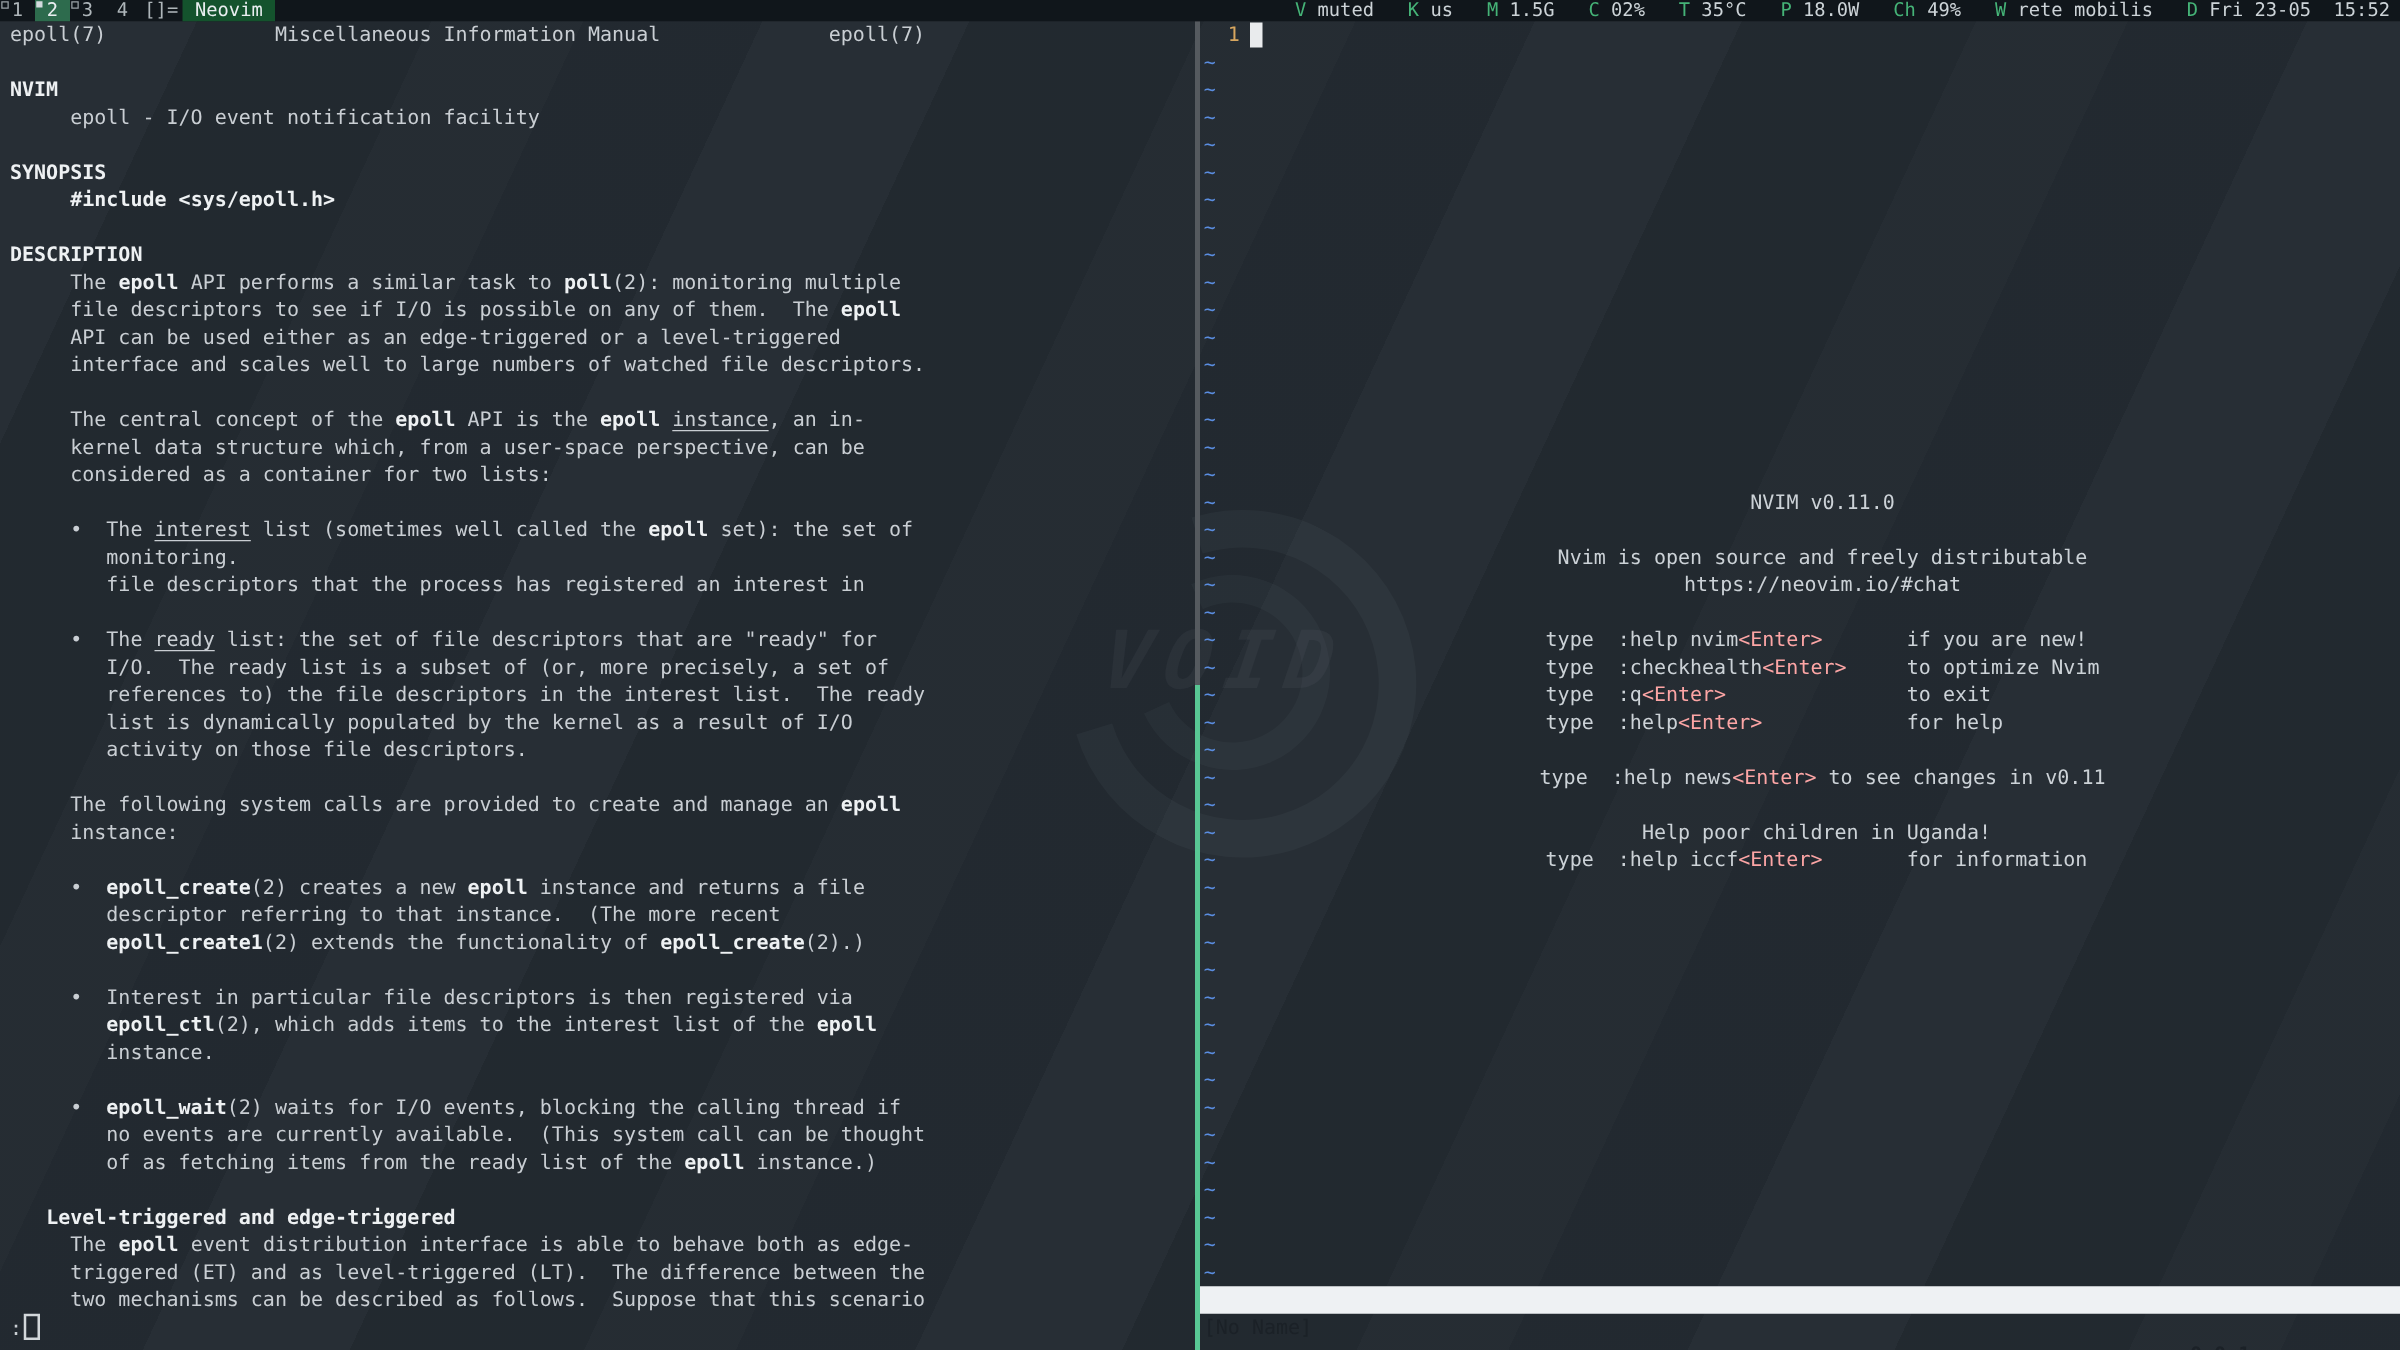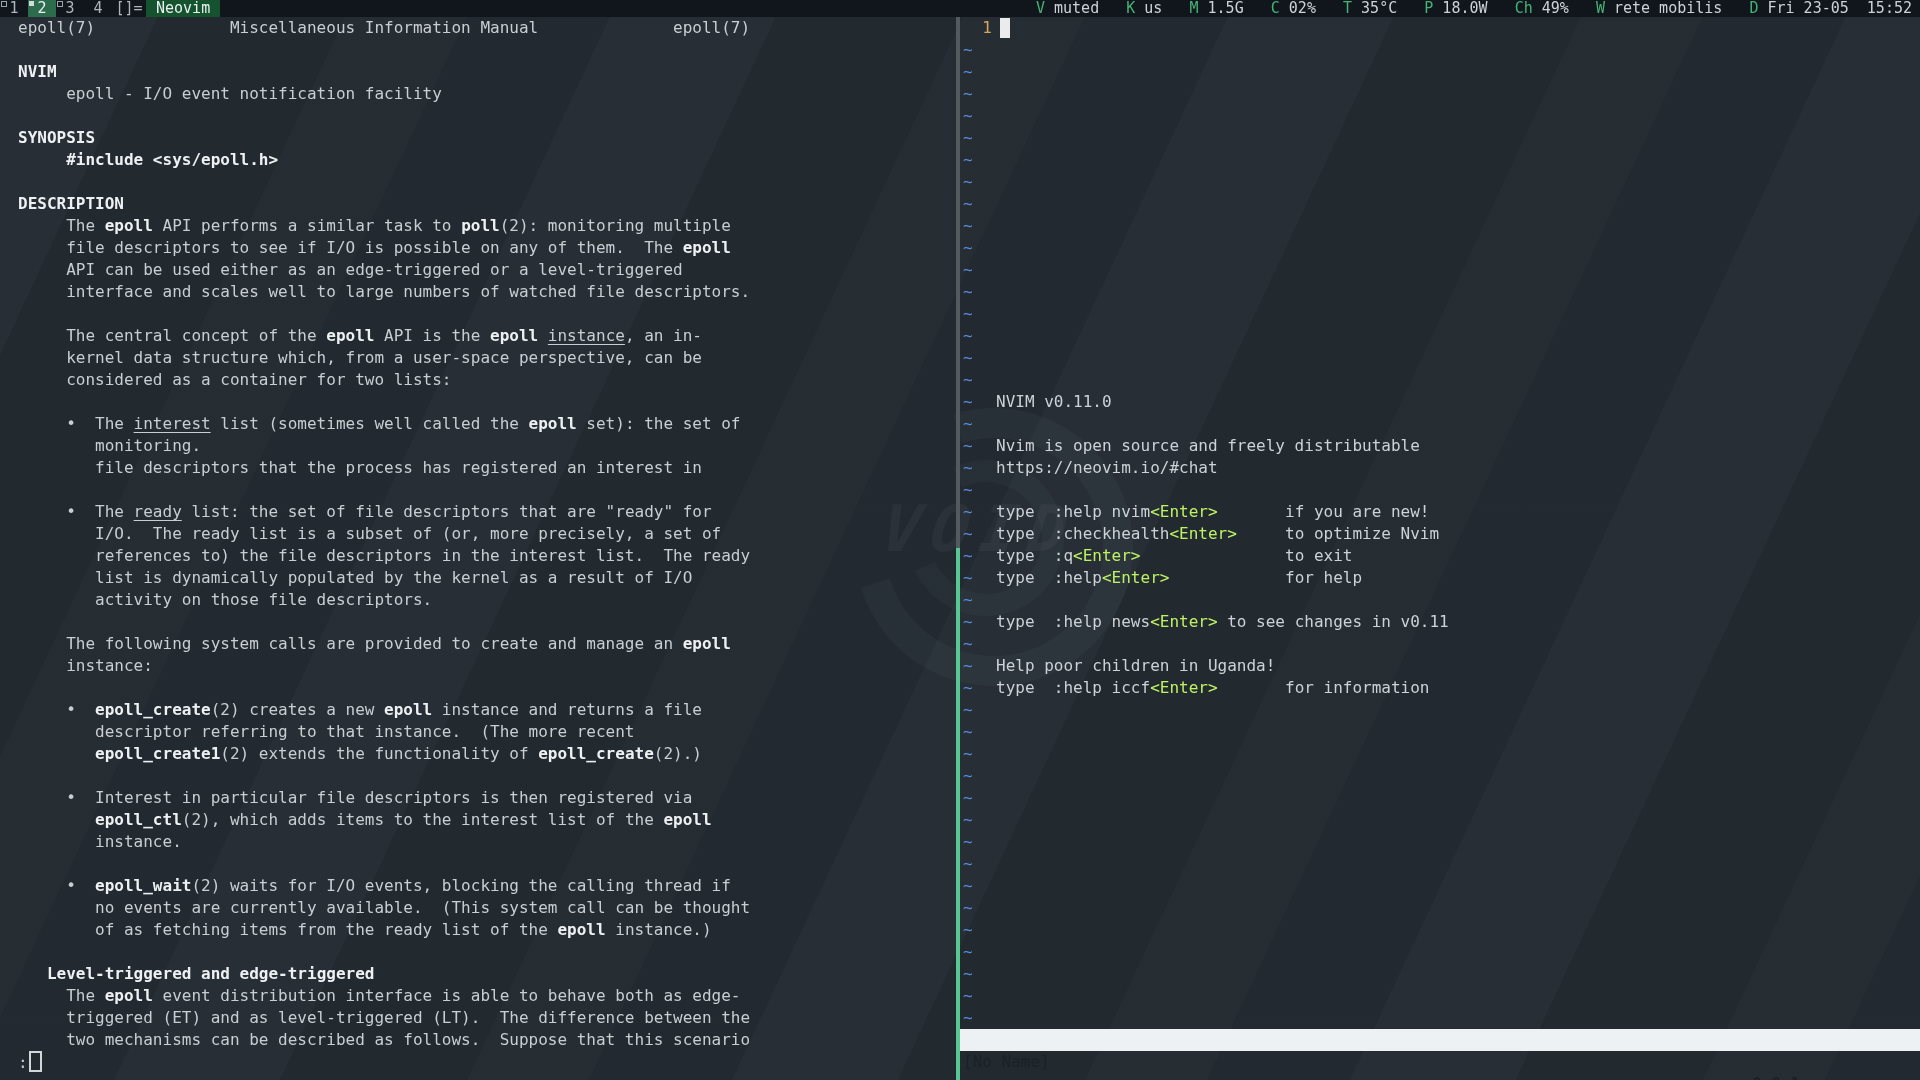--- a/index.html
+++ b/index.html
@@ -25,38 +25,38 @@
   .tag.sel{background:#2d6b4d;color:#e9eef0;}
   .sq{position:absolute;left:1px;top:1px;width:5px;height:5px;}
   .sq.filled{background:#d3dadd;}
   .sq.hollow{border:1px solid #9aa3a8;width:4px;height:4px;}
   #layout-symbol{width:34px;text-align:center;}
   #wintitle{background:#14532d;color:#e9eef0;padding:0 10px;}
   #status{margin-left:auto;padding-right:8px;white-space:pre;color:#ccd3d7;}
   #status .k{color:#45b377;}
 
   
-  #term{position:absolute;left:16px;top:17px;width:956px;height:1063px;z-index:1;}
+  #term{position:absolute;left:6px;top:17px;width:956px;height:1063px;z-index:1;}
   .tline{height:22px;line-height:22px;font-size:16px;white-space:pre;color:#c9ced3;padding-left:2px;}
   .tline .b{font-weight:700;color:#eef1f3;}
   .tline .u{text-decoration:underline;text-underline-offset:3px;}
   .hollow-cursor{display:inline-block;width:9px;height:17px;border:2px solid #d2d7da;
     vertical-align:-4px;margin-left:1px;}
 
   
   #separator{position:absolute;left:956px;top:17px;width:4px;height:1063px;z-index:2;}
   #sep-top{position:absolute;left:0;top:0;width:4px;height:531px;background:#555a5f;}
   #sep-bottom{position:absolute;left:0;top:531px;width:4px;height:532px;background:#58c794;}
 
   
   #nvim{position:absolute;left:960px;top:17px;width:960px;height:1063px;z-index:1;}
   .nrow{position:relative;height:22px;line-height:22px;font-size:16px;white-space:pre;}
   .nrow .tilde{position:absolute;left:3px;color:#5a8de0;}
-  .nrow .ntext{display:block;color:#ccd2d7;margin-left:36px;}
-  .nrow .e{color:#bef264;}
+  .nrow .ntext{display:block;text-align:center;color:#ccd2d7;margin-left:36px;}
+  .nrow .e{color:#fca5a5;}
   .gutter{position:absolute;left:3px;color:#d7a65f;}
   .cursor-block{position:absolute;left:40px;top:1px;width:10px;height:20px;background:#e9ebed;}
   #statusline{position:absolute;left:0;top:1012px;width:960px;height:22px;background:#eef1f3;
     color:#1b2127;font-size:16px;line-height:22px;white-space:pre;}
   #sl-name{position:absolute;left:3px;}
   #sl-ruler{position:absolute;left:792px;font-weight:700;}
   #cmdline{position:absolute;left:0;top:1034px;width:960px;height:29px;}
 </style>
 </head>
 <body>

